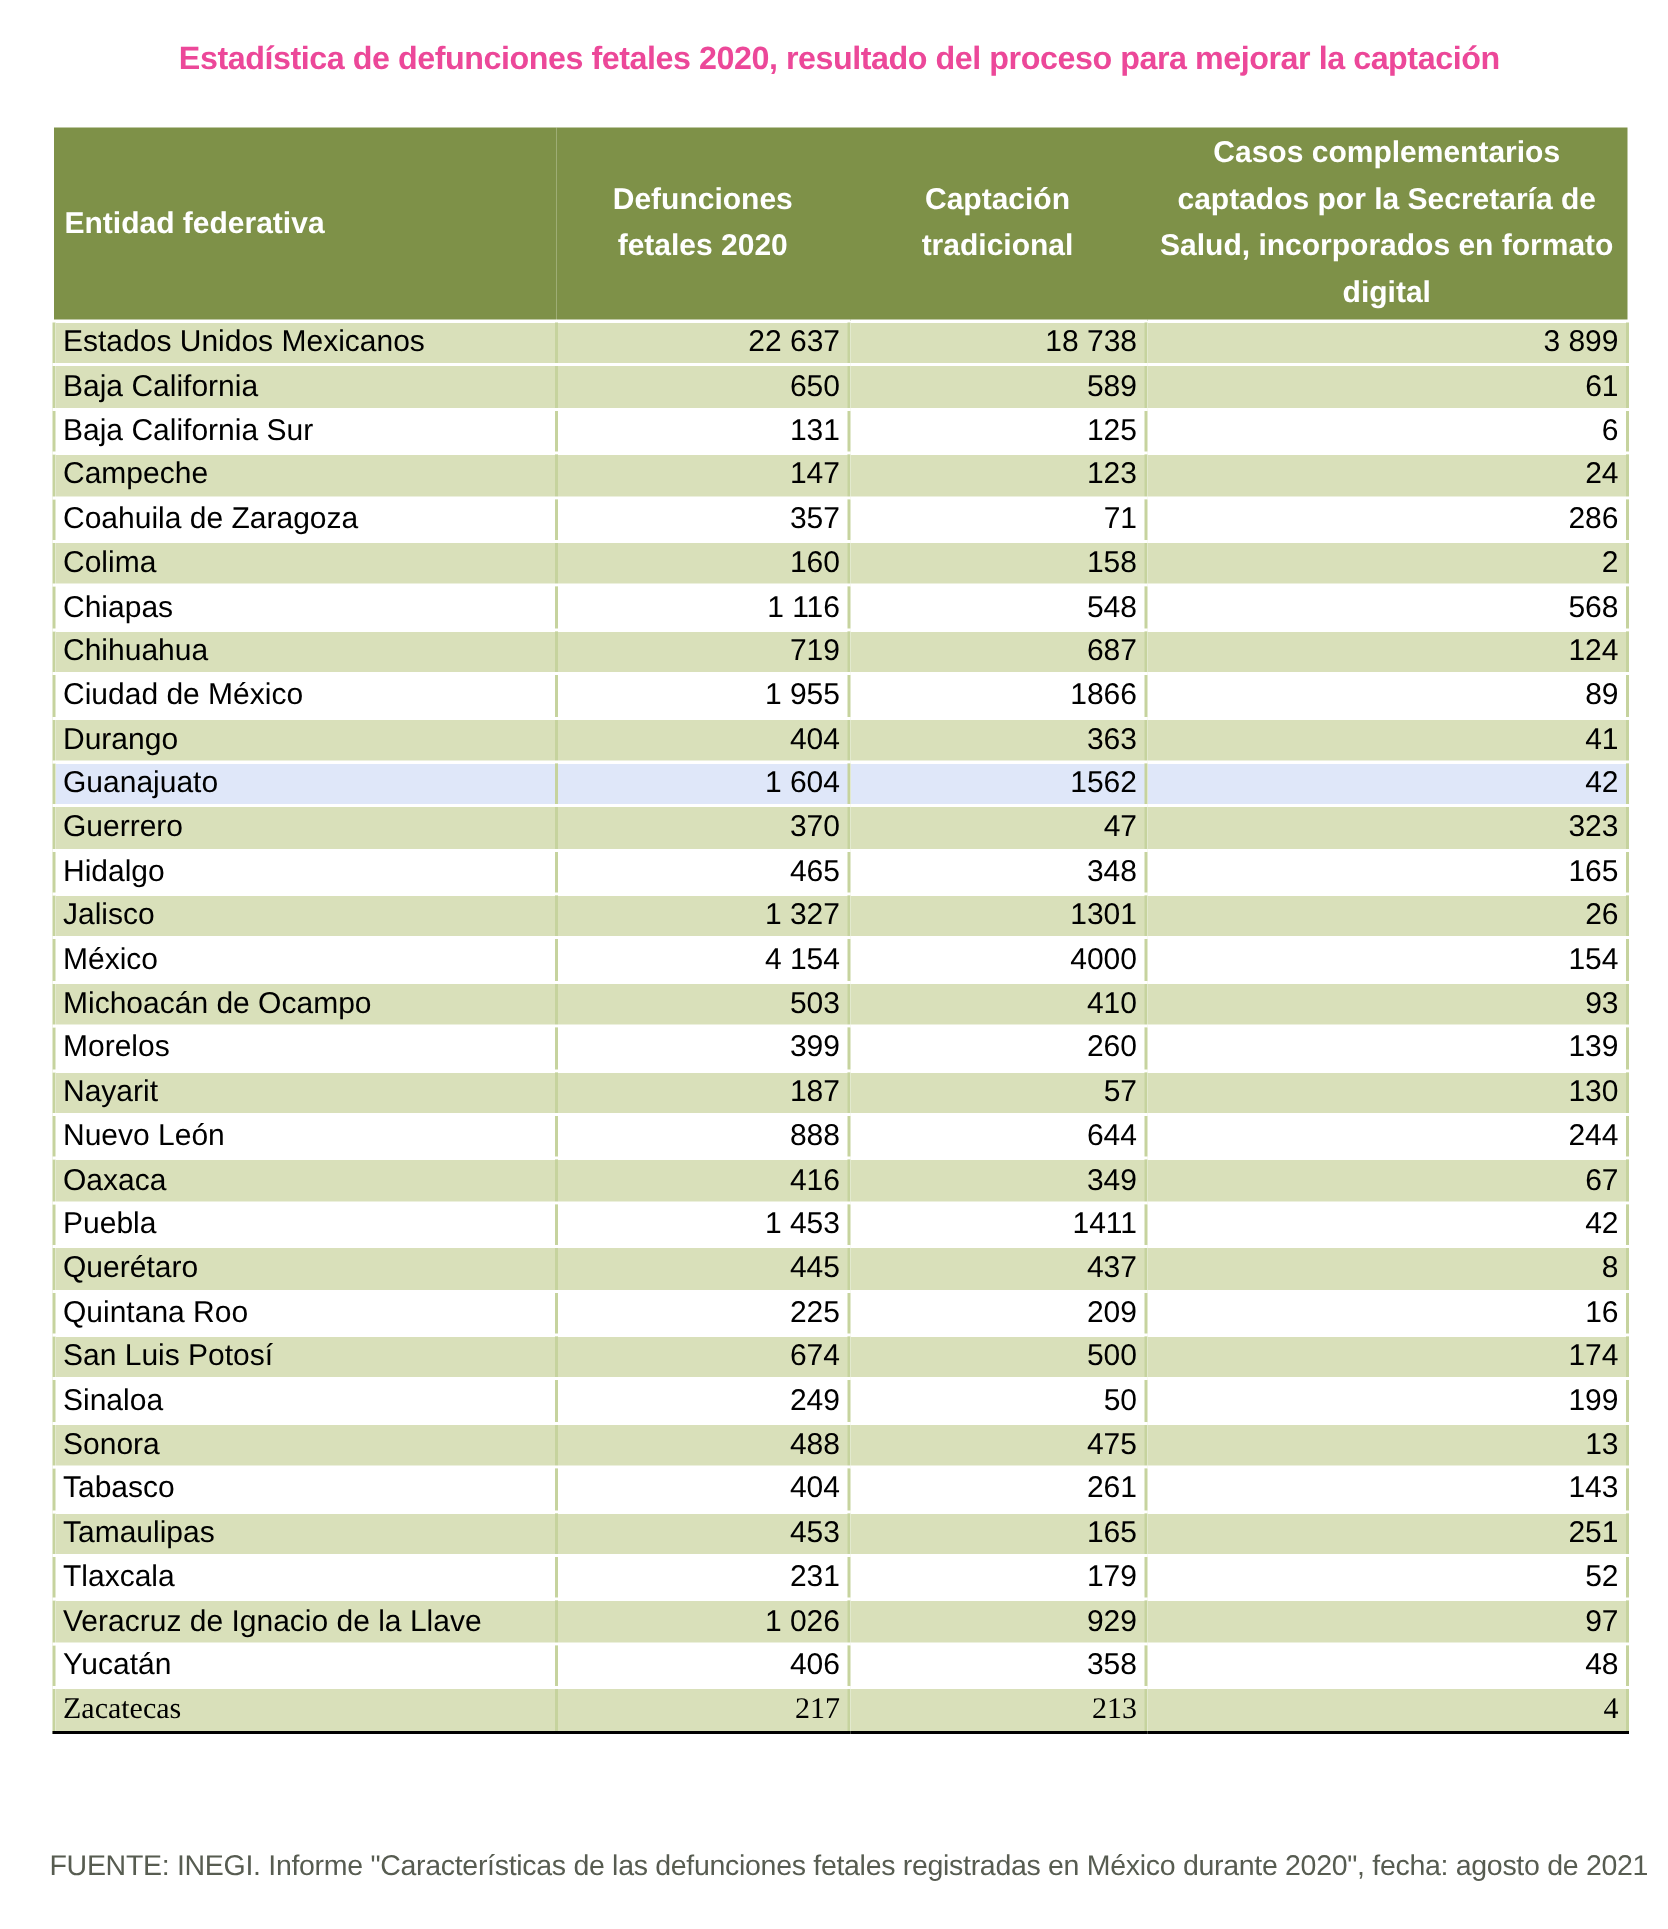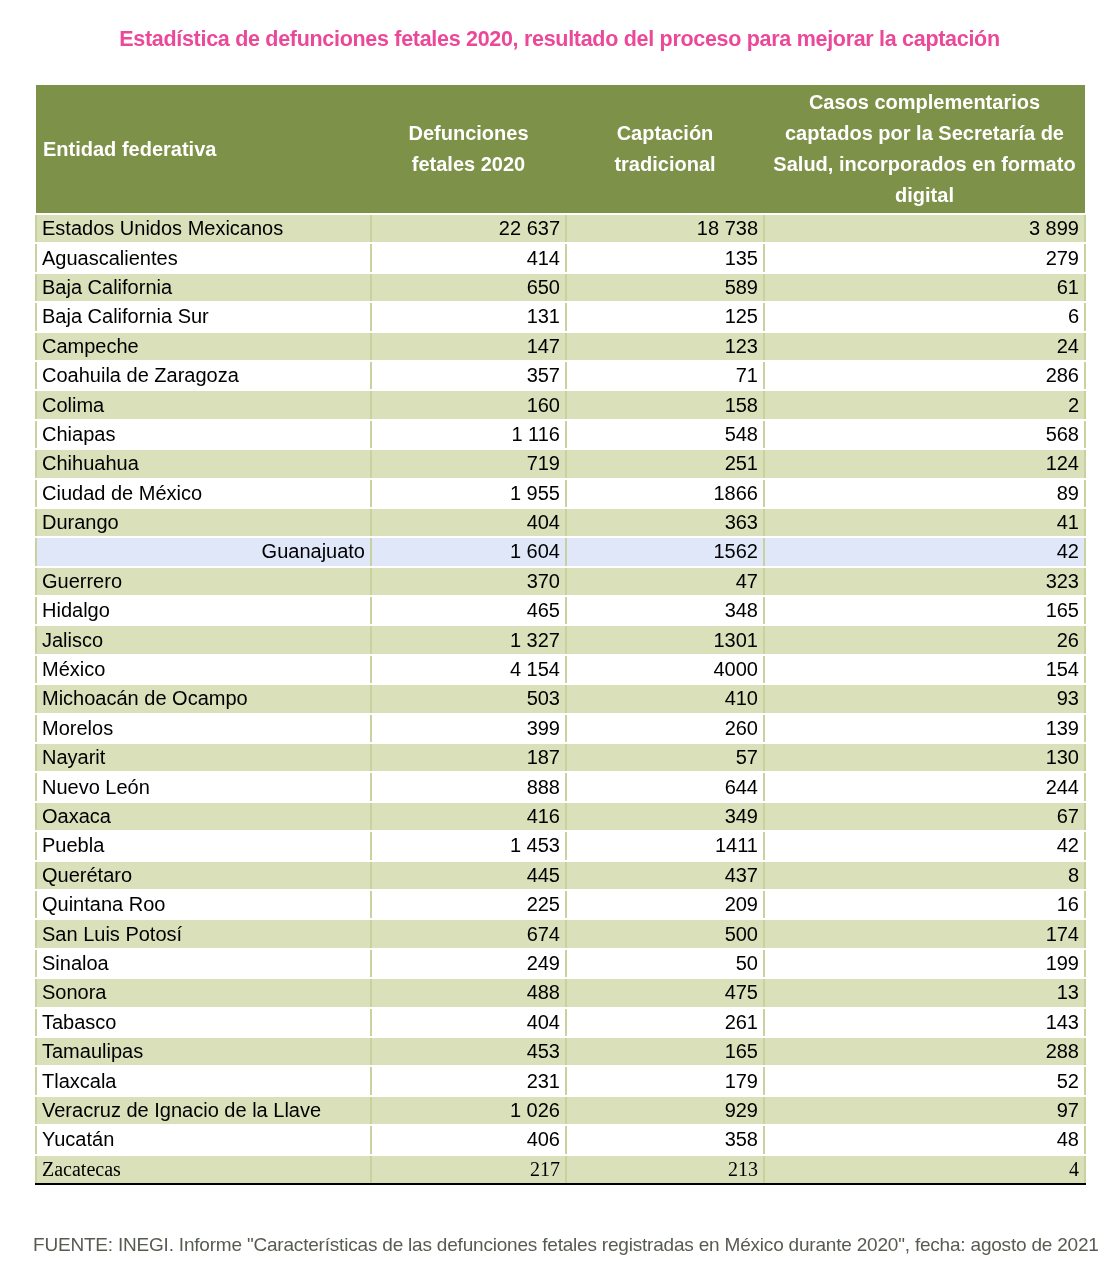--- a/index.html
+++ b/index.html
@@ -55,21 +55,21 @@
     border-bottom: 2px solid #ffffff;
     white-space: nowrap;
     overflow: hidden;
     vertical-align: middle;
   }
   table.stats tbody td:first-child { border-left: 2px solid #C6D39E; }
   table.stats tbody tr:last-child td { border-bottom: 2px solid #000000; font-family: Liberation Serif, serif; }
   table.stats tbody td.num { text-align: right; }
   tr.row-green td     { background: #D9E0BA; }
   tr.row-white td     { background: #FFFFFF; }
-  tr.row-highlight td { background: #DFE7F9; color: #4F5A6E; text-align: right; }
+  tr.row-highlight td { background: #DFE7F9; color: #4F5A6E; }
   .source-note {
     position: absolute;
     top: 1234px;
     left: 33px;
     width: 1066px;
     font-size: 19px;
     color: #575C51;
     letter-spacing: -0.2px;
   }
 </style>
@@ -94,26 +94,20 @@
         <th class="h-right">Casos complementarios captados por la Secretaría de Salud, incorporados en formato digital</th>
       </tr>
     </thead>
     <tbody>
         <tr class="row-green">
     <td>Estados Unidos Mexicanos</td>
     <td class="num">22 637</td>
     <td class="num">18 738</td>
     <td class="num">3 899</td>
   </tr>
-        <tr class="row-white">
-    <td>Aguascalientes</td>
-    <td class="num">414</td>
-    <td class="num">135</td>
-    <td class="num">279</td>
-  </tr>
         <tr class="row-green">
     <td>Baja California</td>
     <td class="num">650</td>
     <td class="num">589</td>
     <td class="num">61</td>
   </tr>
         <tr class="row-white">
     <td>Baja California Sur</td>
     <td class="num">131</td>
     <td class="num">125</td>
@@ -139,21 +133,21 @@
   </tr>
         <tr class="row-white">
     <td>Chiapas</td>
     <td class="num">1 116</td>
     <td class="num">548</td>
     <td class="num">568</td>
   </tr>
         <tr class="row-green">
     <td>Chihuahua</td>
     <td class="num">719</td>
-    <td class="num">251</td>
+    <td class="num">687</td>
     <td class="num">124</td>
   </tr>
         <tr class="row-white">
     <td>Ciudad de México</td>
     <td class="num">1 955</td>
     <td class="num">1866</td>
     <td class="num">89</td>
   </tr>
         <tr class="row-green">
     <td>Durango</td>
@@ -260,21 +254,21 @@
         <tr class="row-white">
     <td>Tabasco</td>
     <td class="num">404</td>
     <td class="num">261</td>
     <td class="num">143</td>
   </tr>
         <tr class="row-green">
     <td>Tamaulipas</td>
     <td class="num">453</td>
     <td class="num">165</td>
-    <td class="num">288</td>
+    <td class="num">251</td>
   </tr>
         <tr class="row-white">
     <td>Tlaxcala</td>
     <td class="num">231</td>
     <td class="num">179</td>
     <td class="num">52</td>
   </tr>
         <tr class="row-green">
     <td>Veracruz de Ignacio de la Llave</td>
     <td class="num">1 026</td>

